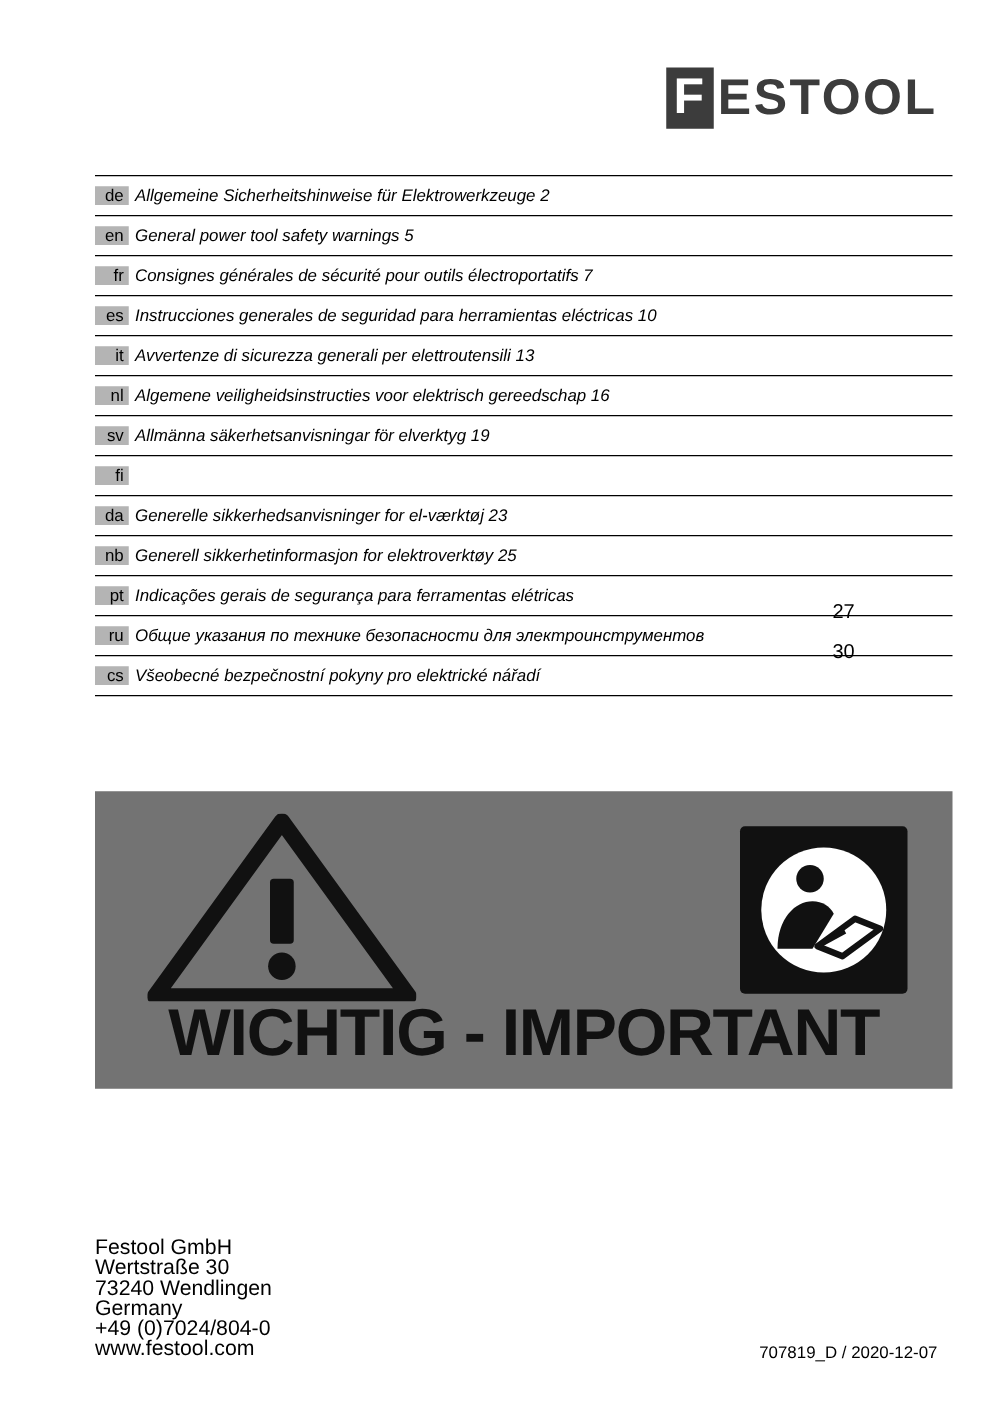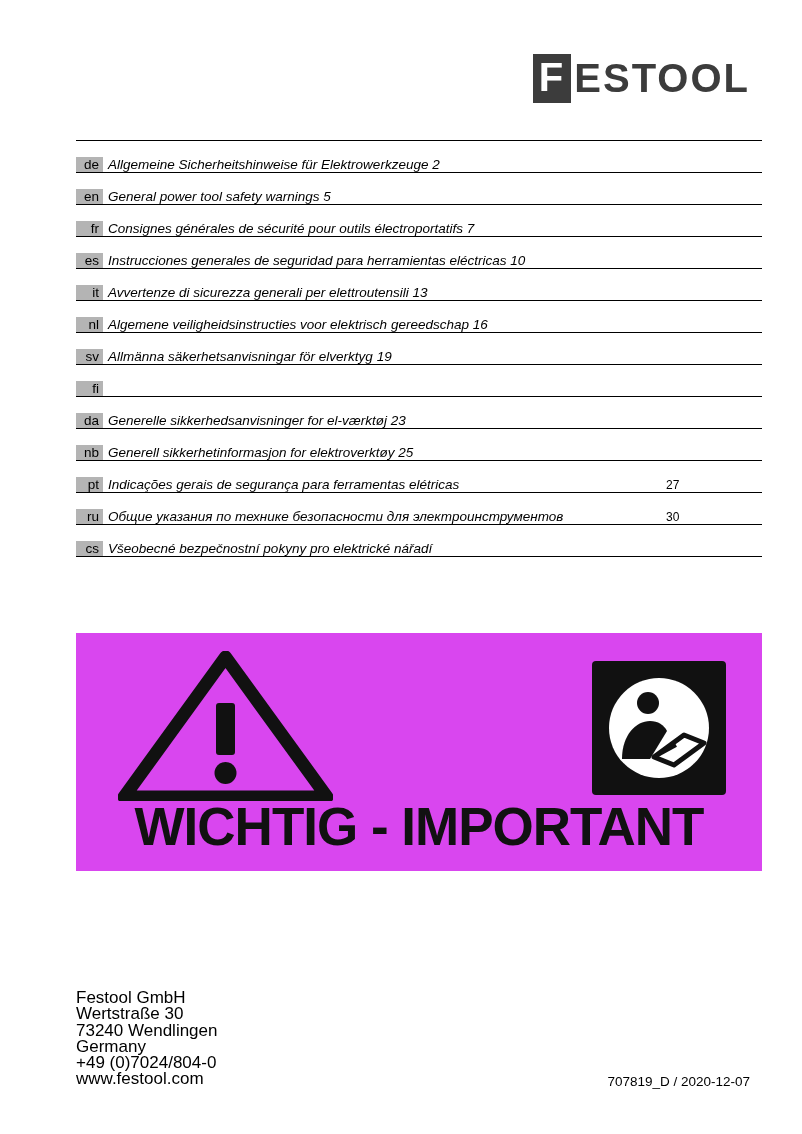--- a/index.html
+++ b/index.html
@@ -43,21 +43,21 @@
   
   .toc {
     position: absolute;
     left: 76px;
     top: 140px;
     width: 686px;
     border-top: 1px solid #000;
   }
   .toc-row {
     display: flex;
-    align-items: flex-end;
+    align-items: center;
     border-bottom: 1px solid #000;
     height: 31px;
   }
   .toc-lang {
     width: 27px;
     background: #b4b4b4;
     color: #000;
     font-size: 13.5px;
     display: flex;
     align-items: center;
@@ -70,37 +70,37 @@
     font-size: 13.5px;
     display: flex;
     align-items: center;
     padding-left: 5px;
     box-sizing: border-box;
     white-space: nowrap;
     font-style: italic;
   }
   .toc-page {
     width: 120px;
-    font-size: 12px;
+    font-size: 16px;
     display: flex;
     align-items: center;
     justify-content: flex-start;
     padding-left: 24px;
     box-sizing: border-box;
     margin-top: 26px;
   }
 
   
   .warning {
     position: absolute;
     left: 76px;
     top: 633px;
     width: 686px;
     height: 238px;
-    background: #d946ef;
+    background: #737373;
     box-sizing: border-box;
   }
   .warn-triangle {
     position: absolute;
     left: 42px;
     top: 18px;
     width: 215px;
     height: 150px;
   }
   .warn-manual {

